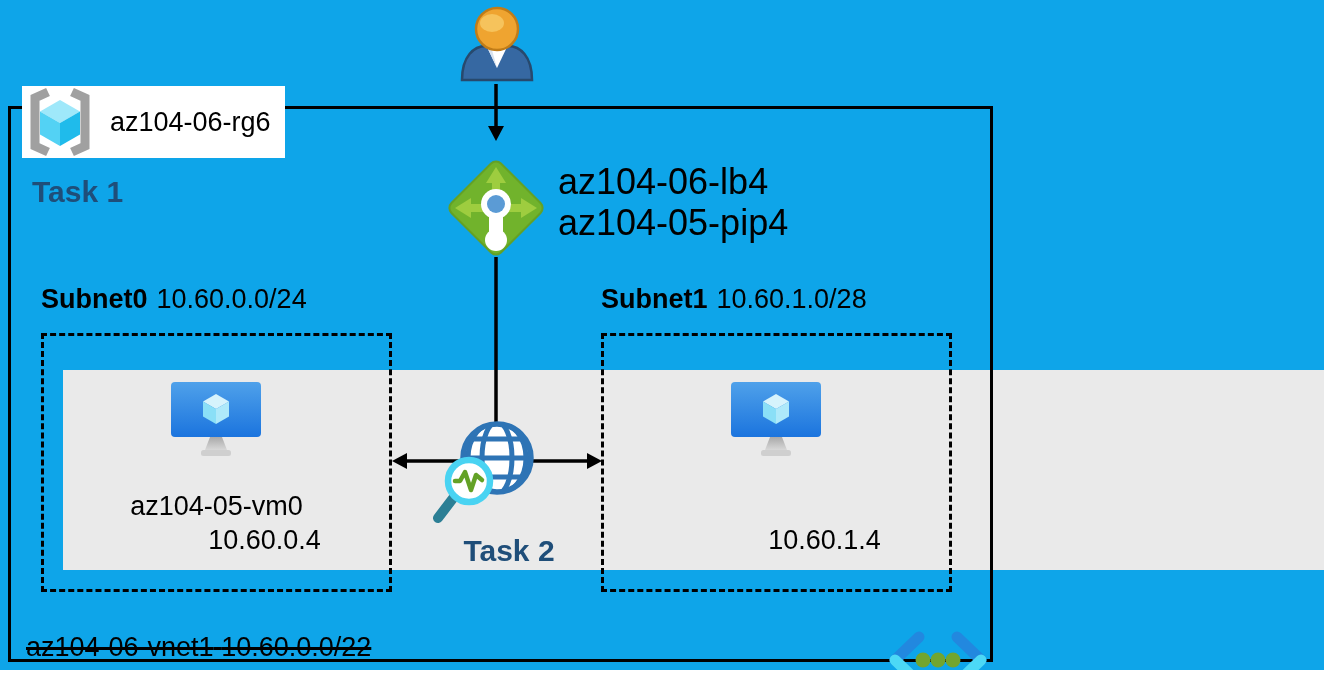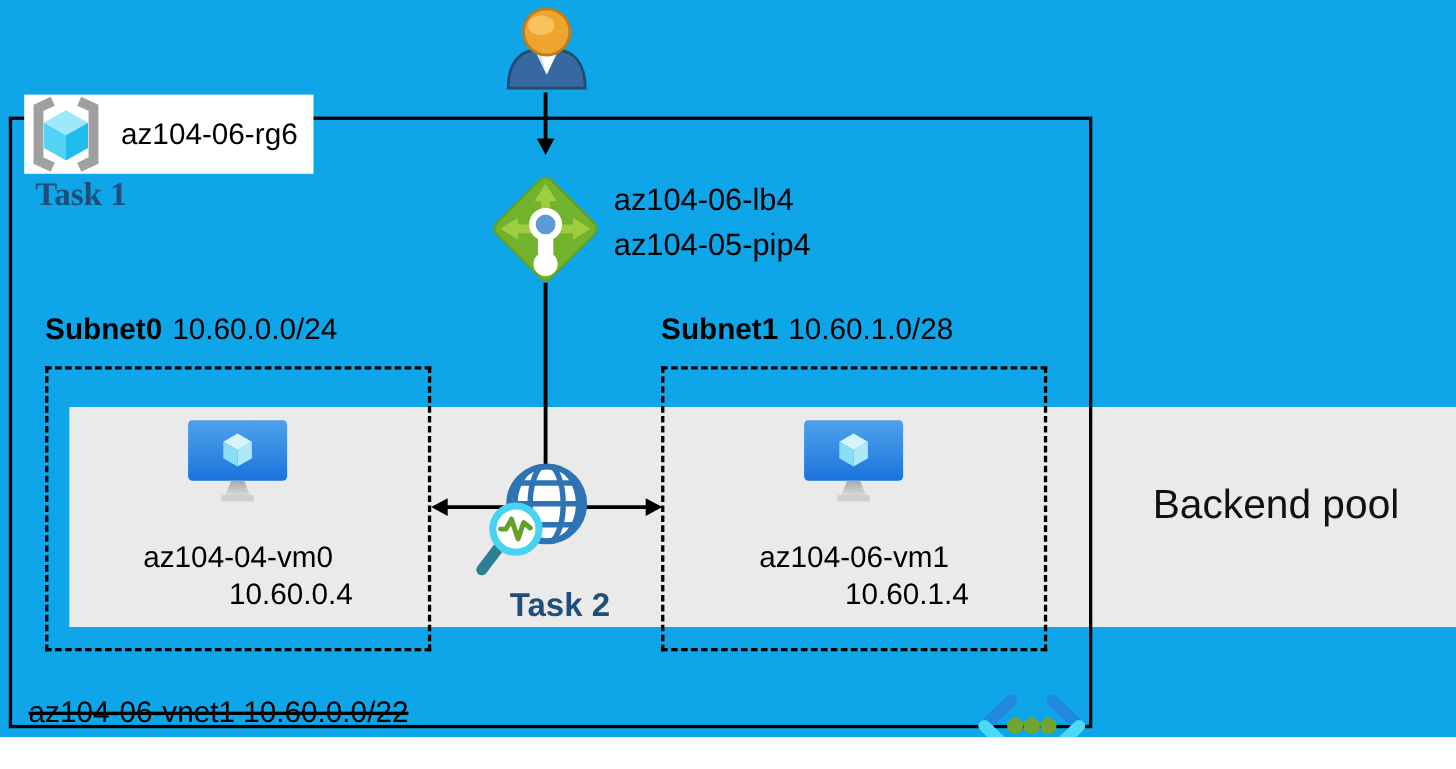--- a/index.html
+++ b/index.html
@@ -8,24 +8,24 @@
   #band{left:63px;top:370px;width:1261px;height:200px;background:#EAEAEA;z-index:1;}
   #rg-rect{left:8px;top:106px;width:985px;height:556px;border:3px solid #000;box-sizing:border-box;z-index:2;background:transparent;}
   #connectors{left:0;top:0;width:1324px;height:699px;z-index:3;pointer-events:none;}
   .subnet-box{border:3px dashed #000;box-sizing:border-box;z-index:3;}
   #subnet0-box{left:41px;top:333px;width:351px;height:259px;}
   #subnet1-box{left:601px;top:333px;width:351px;height:259px;}
   .lbl{color:#000;font-size:27px;line-height:32px;white-space:nowrap;z-index:5;}
   .ctr{text-align:center;}
   #rg-label{left:22px;top:86px;height:72px;display:flex;align-items:center;gap:12px;background:#fff;padding-right:14px;z-index:4;}
   .task{font-weight:bold;font-size:30px;color:#1F4E79;z-index:5;}
-  #task1{left:32px;top:160px;font-family:Liberation Serif, serif;}
+  #task1{left:32px;top:175px;}
   #task2{left:429px;top:534px;width:160px;text-align:center;}
   #lb-labels{left:558px;top:161px;z-index:5;}
-  #lb-labels div{font-size:28px;line-height:41px;}
+  #lb-labels div{font-size:36px;line-height:41px;}
   .subnet-title{top:283px;width:351px;text-align:left;z-index:5;}
   .subnet-title .sn{font-weight:bold;}
   .subnet-title .cidr{margin-left:9px;}
   #subnet0-title{left:41px;}
   #subnet1-title{left:601px;}
   .vm-name{top:490px;width:351px;}
   .vm-ip{top:524px;width:351px;padding-left:48px;}
   #backend-pool{left:996px;top:438px;width:328px;text-align:center;font-size:37px;color:#111;z-index:5;}
   #vnet-label{left:14px;top:631px;z-index:5;text-decoration:line-through;text-decoration-thickness:2.5px;margin-left:12px;}
   svg{display:block;}
@@ -133,23 +133,22 @@
       </linearGradient>
     </defs>
     <rect x="5" y="2" width="90" height="55" rx="4" fill="url(#mon1)"></rect>
     <polygon points="50,14 63,21.5 50,29 37,21.5" fill="#D6F3FC"></polygon>
     <polygon points="37,21.5 50,29 50,44 37,36.5" fill="#8ADFF7"></polygon>
     <polygon points="63,21.5 50,29 50,44 63,36.5" fill="#AEE9FA"></polygon>
     <polygon points="44,57 56,57 61,70 39,70" fill="url(#stand0)"></polygon>
     <rect x="35" y="70" width="30" height="6" rx="2.5" fill="#CFCFCF"></rect>
   </svg>
 
-  <div class="abs lbl ctr vm-name" style="left:41px;">az104-04-vm0</div>
+  <div class="abs lbl ctr vm-name" style="left:41px;">az104-05-vm0</div>
   <div class="abs lbl ctr vm-ip" style="left:41px;">10.60.0.4</div>
-  <div class="abs lbl ctr vm-name" style="left:601px;">az104-06-vm1</div>
   <div class="abs lbl ctr vm-ip" style="left:601px;">10.60.1.4</div>
 
   <svg class="abs icon" style="left:425px;top:410px;" width="125" height="125" viewBox="0 0 125 125">
     <defs>
         <clipPath id="gclip">
           <circle cx="72" cy="48" r="34"></circle>
         </clipPath>
       </defs>
     <circle cx="72" cy="48" r="34" fill="#fff"></circle>
     <g clip-path="url(#gclip)" stroke="#2E74B5" stroke-width="5" fill="none">
@@ -160,21 +159,20 @@
       <line x1="36" y1="67" x2="108" y2="67"></line>
     </g>
     <circle cx="72" cy="48" r="34" fill="none" stroke="#2E74B5" stroke-width="5.5"></circle>
     <line x1="29" y1="87" x2="13" y2="108" stroke="#2C7F95" stroke-width="10" stroke-linecap="round"></line>
     <circle cx="44" cy="71" r="21" fill="#fff" stroke="#49D3F2" stroke-width="6.5"></circle>
     <polyline points="30,71 35,71 40,62 46,80 51,65 57,70" fill="none" stroke="#63A126" stroke-width="4.5" stroke-linejoin="round" stroke-linecap="round"></polyline>
   </svg>
 
   <div id="task2" class="abs task">Task 2</div>
 
-  <div id="backend-pool" class="abs">Backend pool</div>
 
   <div id="vnet-label" class="abs lbl">
     <span>az104-06-vnet1</span>
     <span>10.60.0.0/22</span>
   </div>
 
   <svg class="abs icon" style="left:886px;top:628px;" width="104" height="64" viewBox="0 0 104 64">
     <line x1="9" y1="32" x2="33" y2="9" stroke="#2288DF" stroke-width="11" stroke-linecap="round"></line>
     <line x1="9" y1="32" x2="33" y2="55" stroke="#4CD9F6" stroke-width="11" stroke-linecap="round"></line>
     <line x1="95" y1="32" x2="71" y2="9" stroke="#2288DF" stroke-width="11" stroke-linecap="round"></line>

